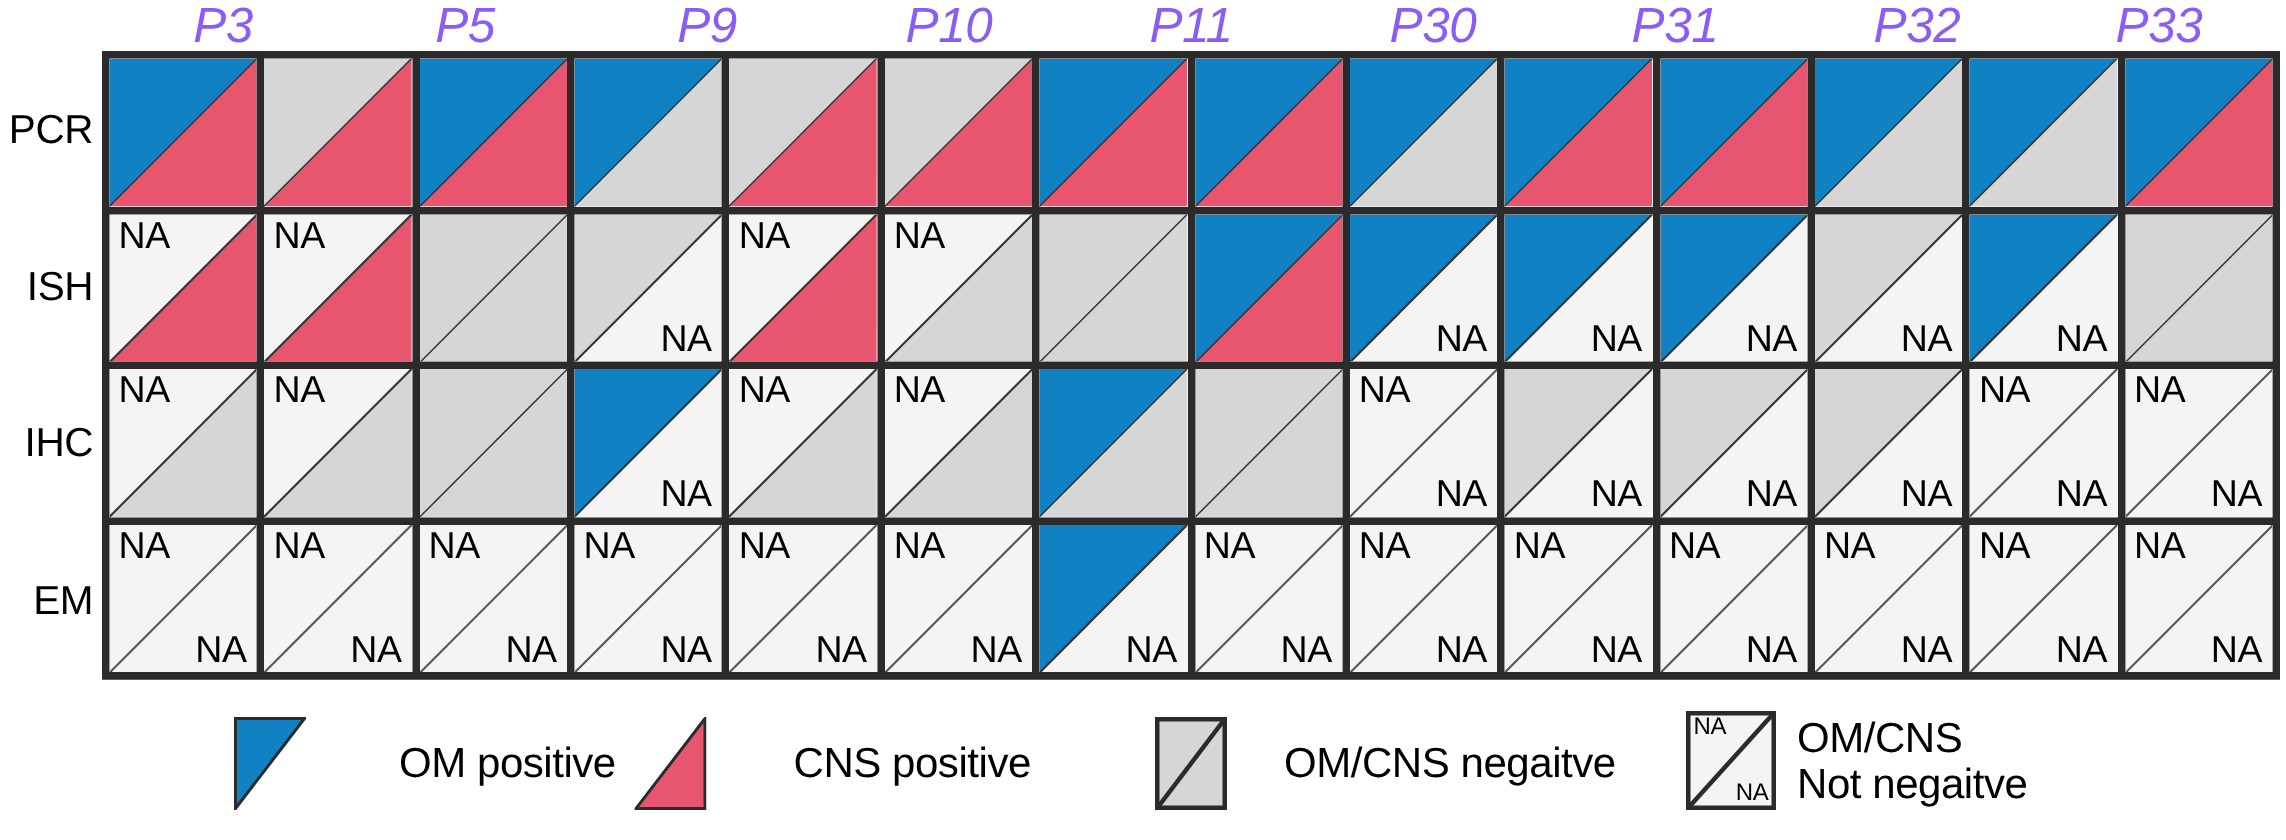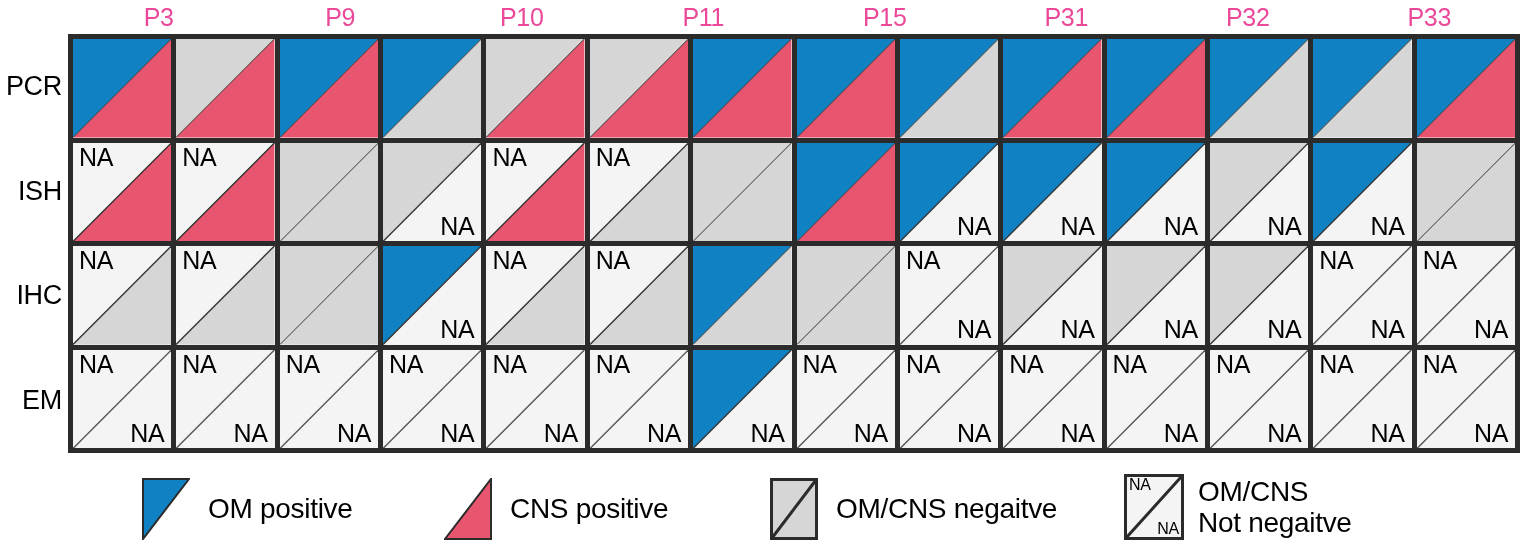--- a/index.html
+++ b/index.html
@@ -27,23 +27,24 @@
     top: 0px;
     width: 1452px;
     height: 34px;
     display: flex;
   }
   .col-header {
     flex: 1 1 0;
     display: flex;
     align-items: center;
     justify-content: center;
-    font-size: 25px;
-    color: #ec4899;
+    font-size: 33px;
+    color: #8b5cf6;
     letter-spacing: -0.3px;
+    font-style: italic;
   }
 
   
   #row-labels {
     position: absolute;
     left: 0px;
     top: 34px;
     width: 66px;
     height: 419px;
     display: flex;
@@ -144,23 +145,23 @@
   .legend-text {
     margin-left: 18px;
     font-size: 28px;
     color: #000;
     letter-spacing: -0.3px;
     white-space: nowrap;
   }
   .legend-text .line2 {
     display: block;
   }
-  #legend-item-om { left: 142px; top: 8px; }
-  #legend-item-cns { left: 444px; top: 8px; }
-  #legend-item-neg { left: 770px; top: 8px; }
+  #legend-item-om { left: 156px; top: 8px; gap: 44px; }
+  #legend-item-cns { left: 423px; top: 8px; gap: 40px; }
+  #legend-item-neg { left: 770px; top: 8px; gap: 20px; }
   #legend-item-na { left: 1124px; top: 4px; }
 
   #legend-item-na .legend-swatch { width: 60px; height: 66px; }
   #legend-item-na .legend-swatch svg { width: 60px; height: 66px; }
   #legend-item-na .legend-text { margin-left: 14px; line-height: 1.12; }
   .na-swatch-label {
     position: absolute;
     font-size: 16px;
     color: #000;
     letter-spacing: -0.2px;
@@ -168,24 +169,25 @@
   .na-swatch-label.top { left: 5px; top: 2px; }
   .na-swatch-label.bottom { right: 5px; bottom: 2px; }
 </style>
 </head>
 <body>
 
 <div id="figure">
 
   <div id="col-headers">
       <div class="col-header">P3</div>
+      <div class="col-header">P5</div>
       <div class="col-header">P9</div>
       <div class="col-header">P10</div>
       <div class="col-header">P11</div>
-      <div class="col-header">P15</div>
+      <div class="col-header">P30</div>
       <div class="col-header">P31</div>
       <div class="col-header">P32</div>
       <div class="col-header">P33</div>
     </div>
 
   <div id="row-labels">
       <div class="row-label">PCR</div>
       <div class="row-label">ISH</div>
       <div class="row-label">IHC</div>
       <div class="row-label">EM</div>

